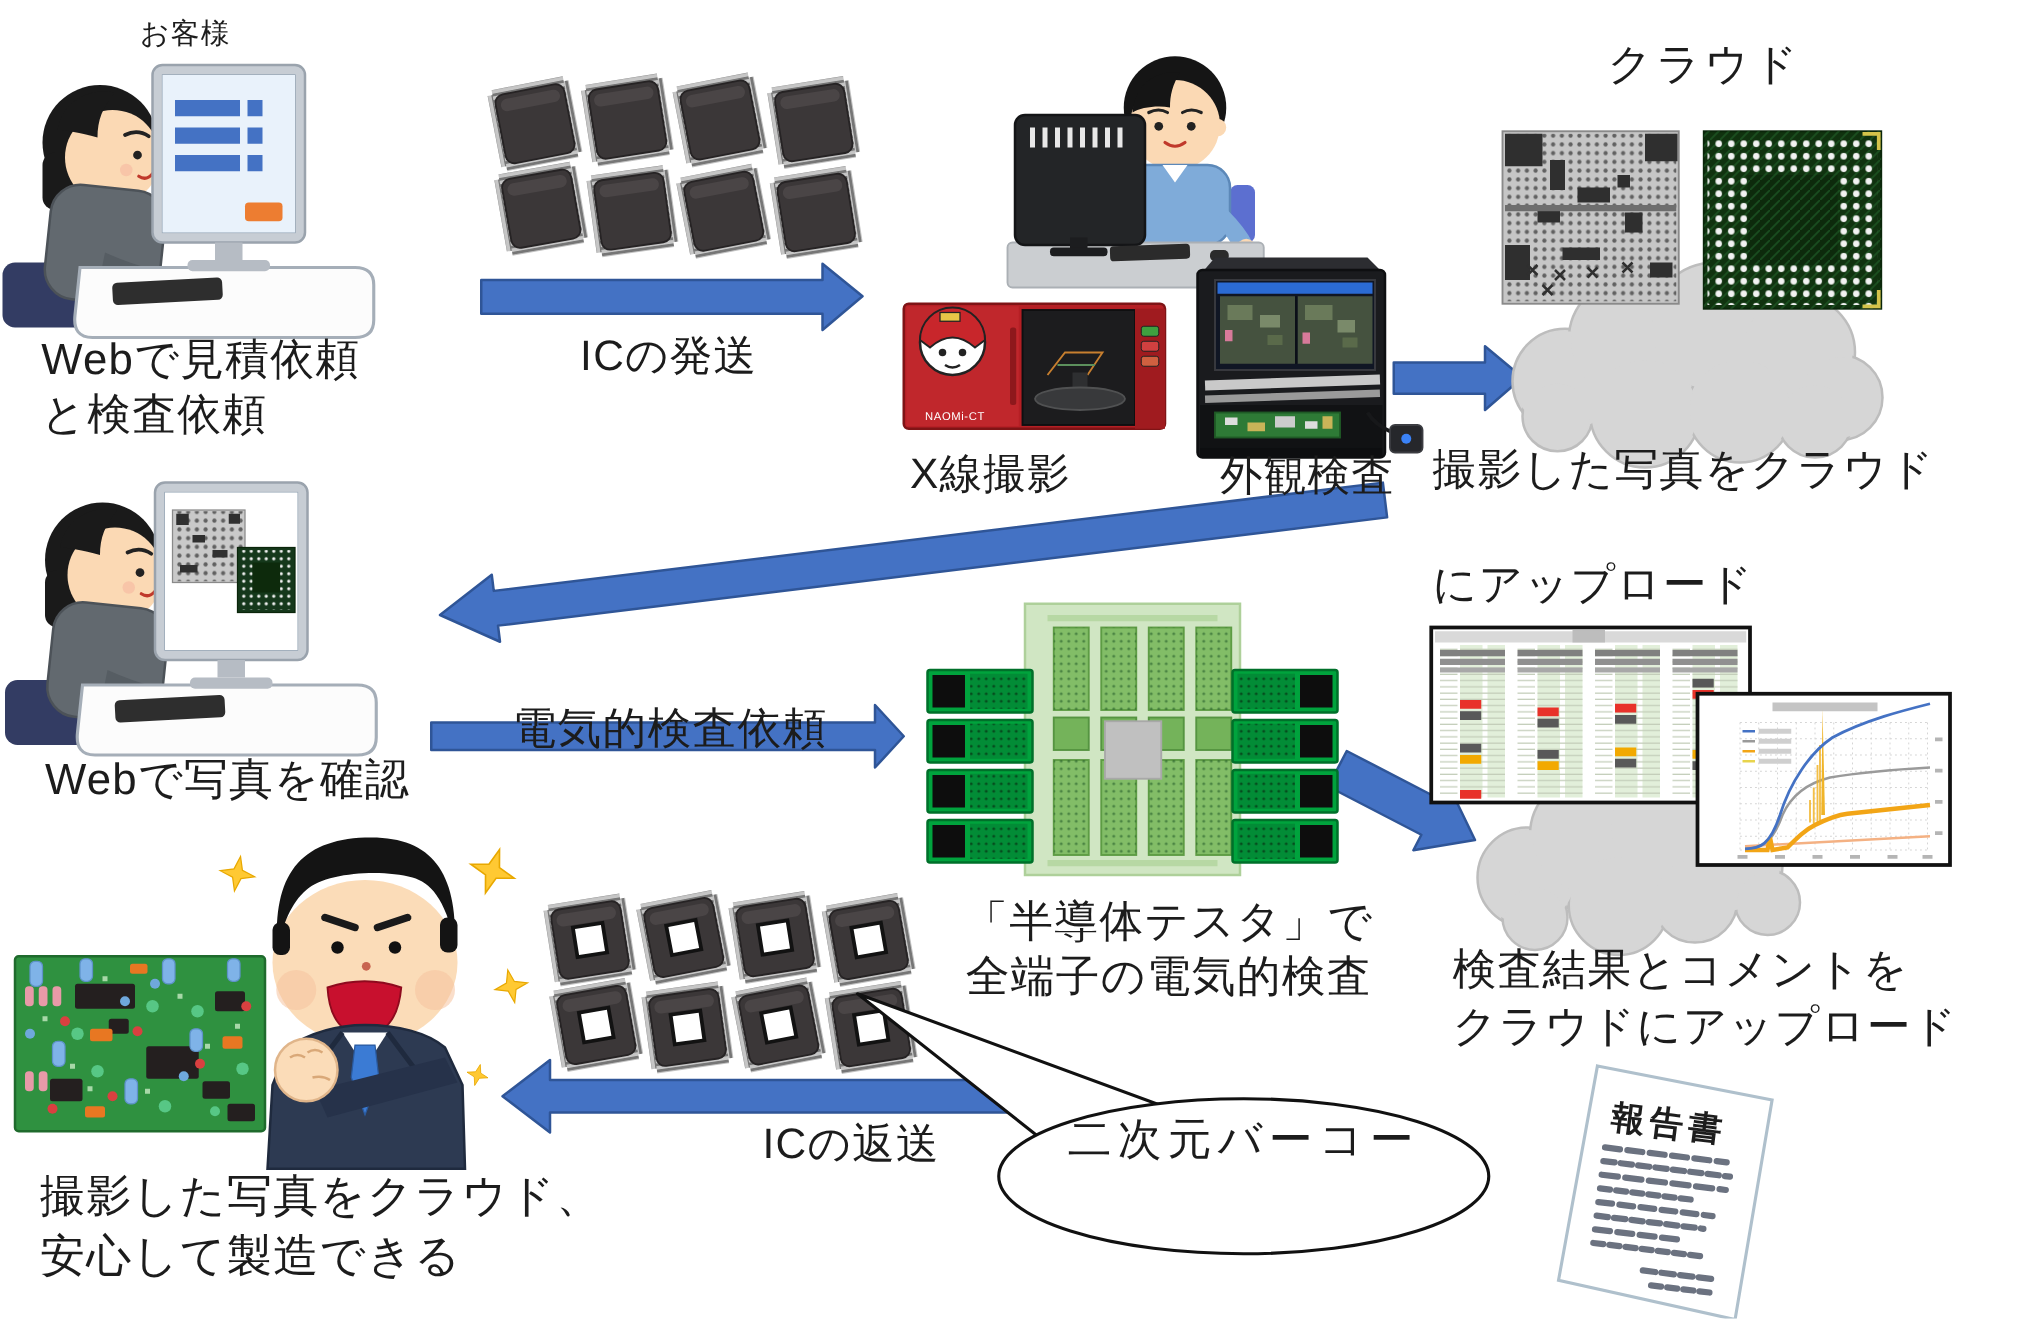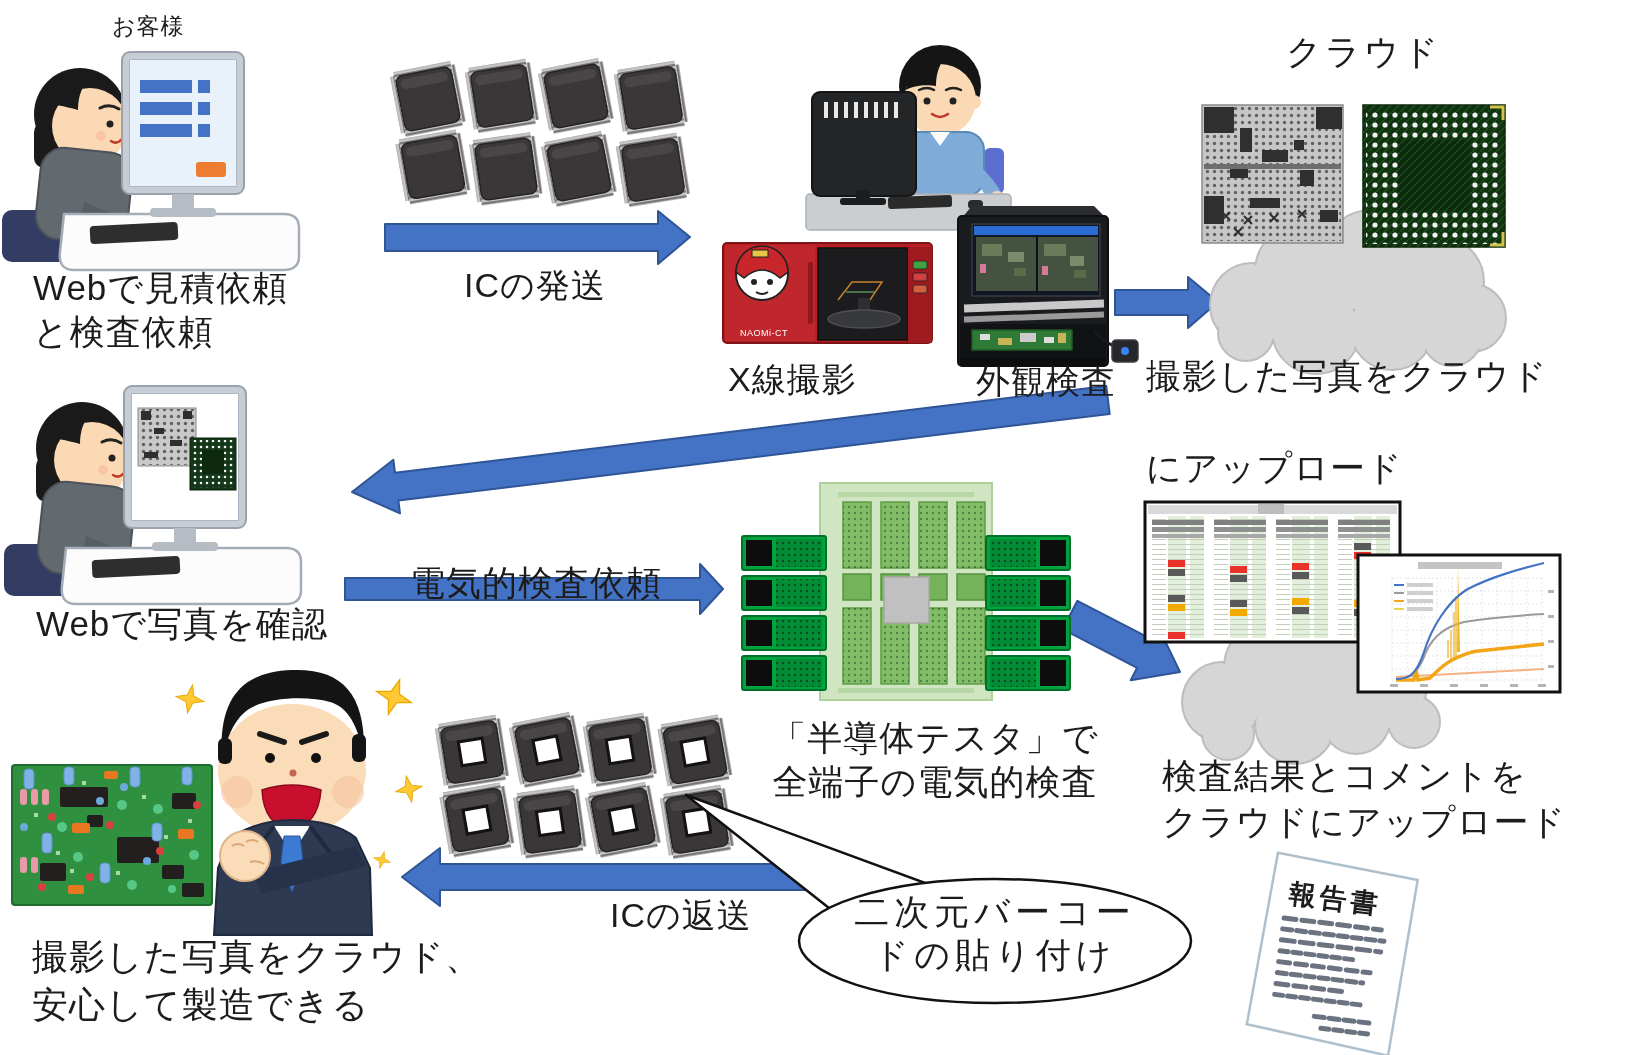--- a/index.html
+++ b/index.html
@@ -661,18 +661,17 @@
 
 <div class="lbl center" style="left:705px;top:716px;width:460px;font-size:35px;">「半導体テスタ」で</div>
 <div class="lbl center" style="left:705px;top:760px;width:460px;font-size:35px;">全端子の電気的検査</div>
 
 <div class="lbl" style="left:1162px;top:800px;font-size:35px;">クラウドにアップロード</div>
 <div class="lbl" style="left:1162px;top:754px;font-size:35px;">検査結果とコメントを</div>
 
 <div class="lbl" style="left:610px;top:894px;font-size:34px;">ICの返送</div>
 
 <div class="lbl center" style="left:798px;top:890px;width:394px;font-size:35px;letter-spacing:5px;">二次元バーコー</div>
-<div class="lbl center" style="left:798px;top:933px;width:394px;font-size:35px;letter-spacing:5px;">ドの貼り付け</div>
 
 <div class="lbl" style="left:32px;top:934px;font-size:36px;">撮影した写真をクラウド、</div>
 <div class="lbl" style="left:32px;top:982px;font-size:36px;">安心して製造できる</div>
 
 </div>
 
 </body></html>

